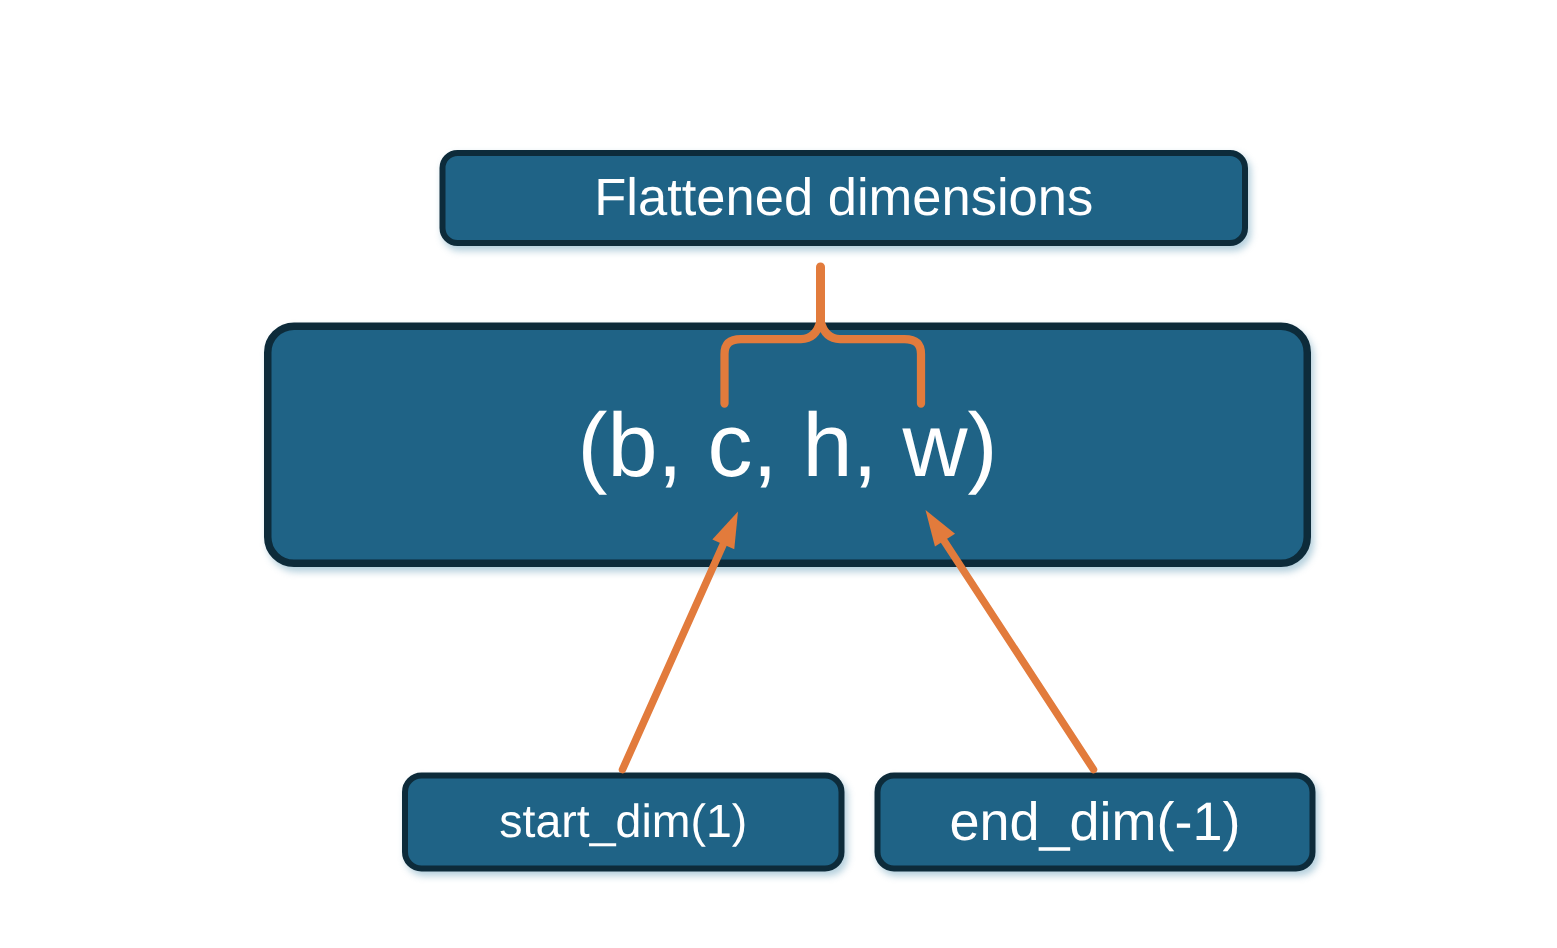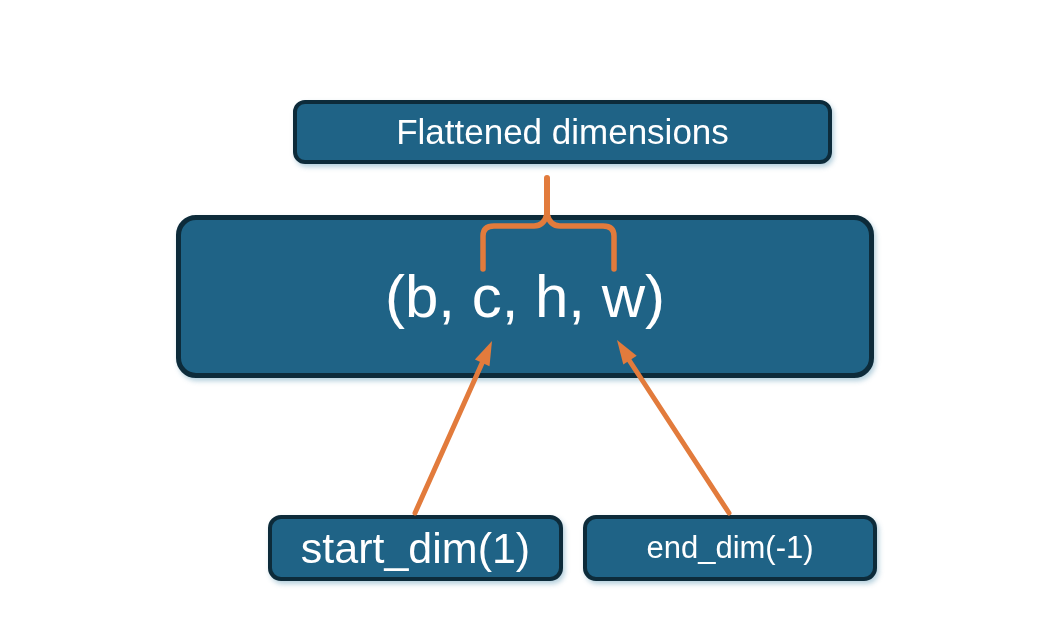--- a/index.html
+++ b/index.html
@@ -41,28 +41,28 @@
     left: 176px; top: 215px;
     width: 698px; height: 163px;
     border-width: 5px;
     border-radius: 20px;
     font-size: 60px;
   }
   .start-box {
     left: 268px; top: 515px;
     width: 295px; height: 66px;
     border-radius: 13px;
-    font-size: 43px;
+    font-size: 31px;
     text-align: right;
   }
   .end-box {
     left: 583px; top: 515px;
     width: 294px; height: 66px;
     border-radius: 13px;
-    font-size: 31px;
+    font-size: 36px;
   }
   .connectors {
     position: absolute;
     left: 0; top: 0;
     width: 1038px;
     height: 632px;
     z-index: 5;
     pointer-events: none;
   }
   .connectors .stroke {

